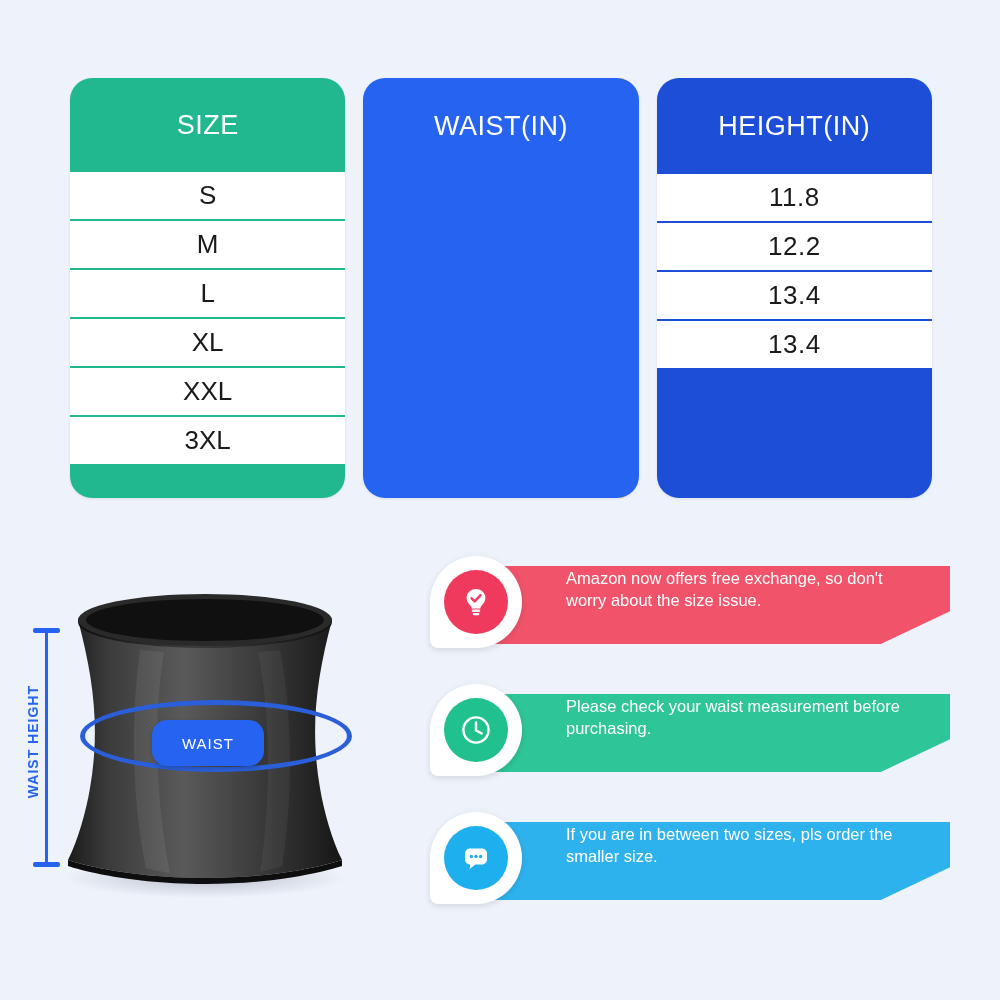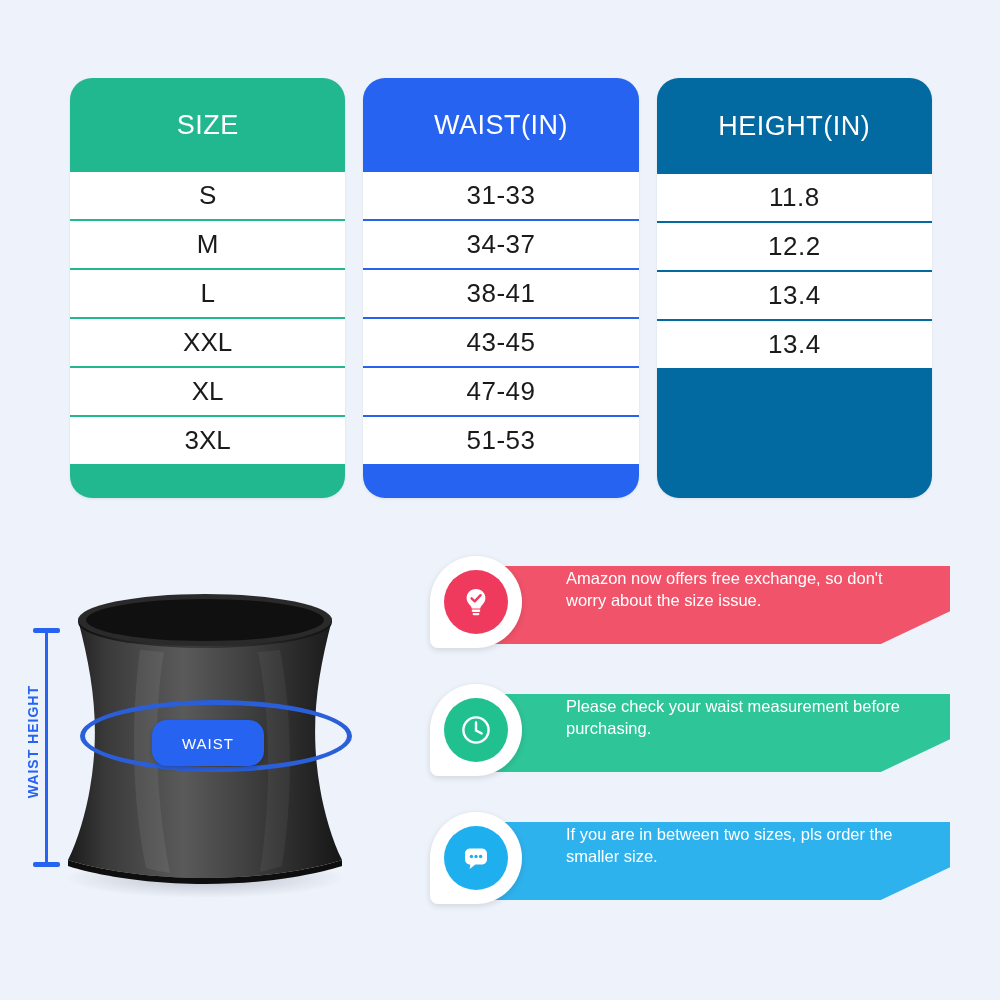--- a/index.html
+++ b/index.html
@@ -28,21 +28,21 @@
   .chart-col {
     flex: 1;
     border-radius: 22px;
     overflow: hidden;
     display: flex;
     flex-direction: column;
     box-shadow: 0 1px 3px rgba(0,0,0,0.08);
   }
   .chart-col.size-col   { background: #22b88f; }
   .chart-col.waist-col  { background: #2563f0; }
-  .chart-col.height-col { background: #0369a1; }
+  .chart-col.height-col { background: #1d4ed8; }
 
   .col-head {
     height: 96px;
     display: flex;
     align-items: center;
     justify-content: center;
     color: #ffffff;
     font-size: 27px;
     letter-spacing: 0.5px;
   }
@@ -211,36 +211,28 @@
 <body>
 
 <div id="size-chart">
 
   <div class="chart-col size-col">
     <div class="col-head">SIZE</div>
     <div class="col-body">
       <div class="cell">S</div>
       <div class="cell">M</div>
       <div class="cell">L</div>
+      <div class="cell">XL</div>
       <div class="cell">XXL</div>
-      <div class="cell">XL</div>
       <div class="cell">3XL</div>
     </div>
   </div>
 
   <div class="chart-col waist-col">
     <div class="col-head">WAIST(IN)</div>
-    <div class="col-body">
-      <div class="cell">31-33</div>
-      <div class="cell">34-37</div>
-      <div class="cell">38-41</div>
-      <div class="cell">43-45</div>
-      <div class="cell">47-49</div>
-      <div class="cell">51-53</div>
-    </div>
   </div>
 
   <div class="chart-col height-col">
     <div class="col-head">HEIGHT(IN)</div>
     <div class="col-body">
       <div class="cell">11.8</div>
       <div class="cell">12.2</div>
       <div class="cell">13.4</div>
       <div class="cell">13.4</div>
     </div>

